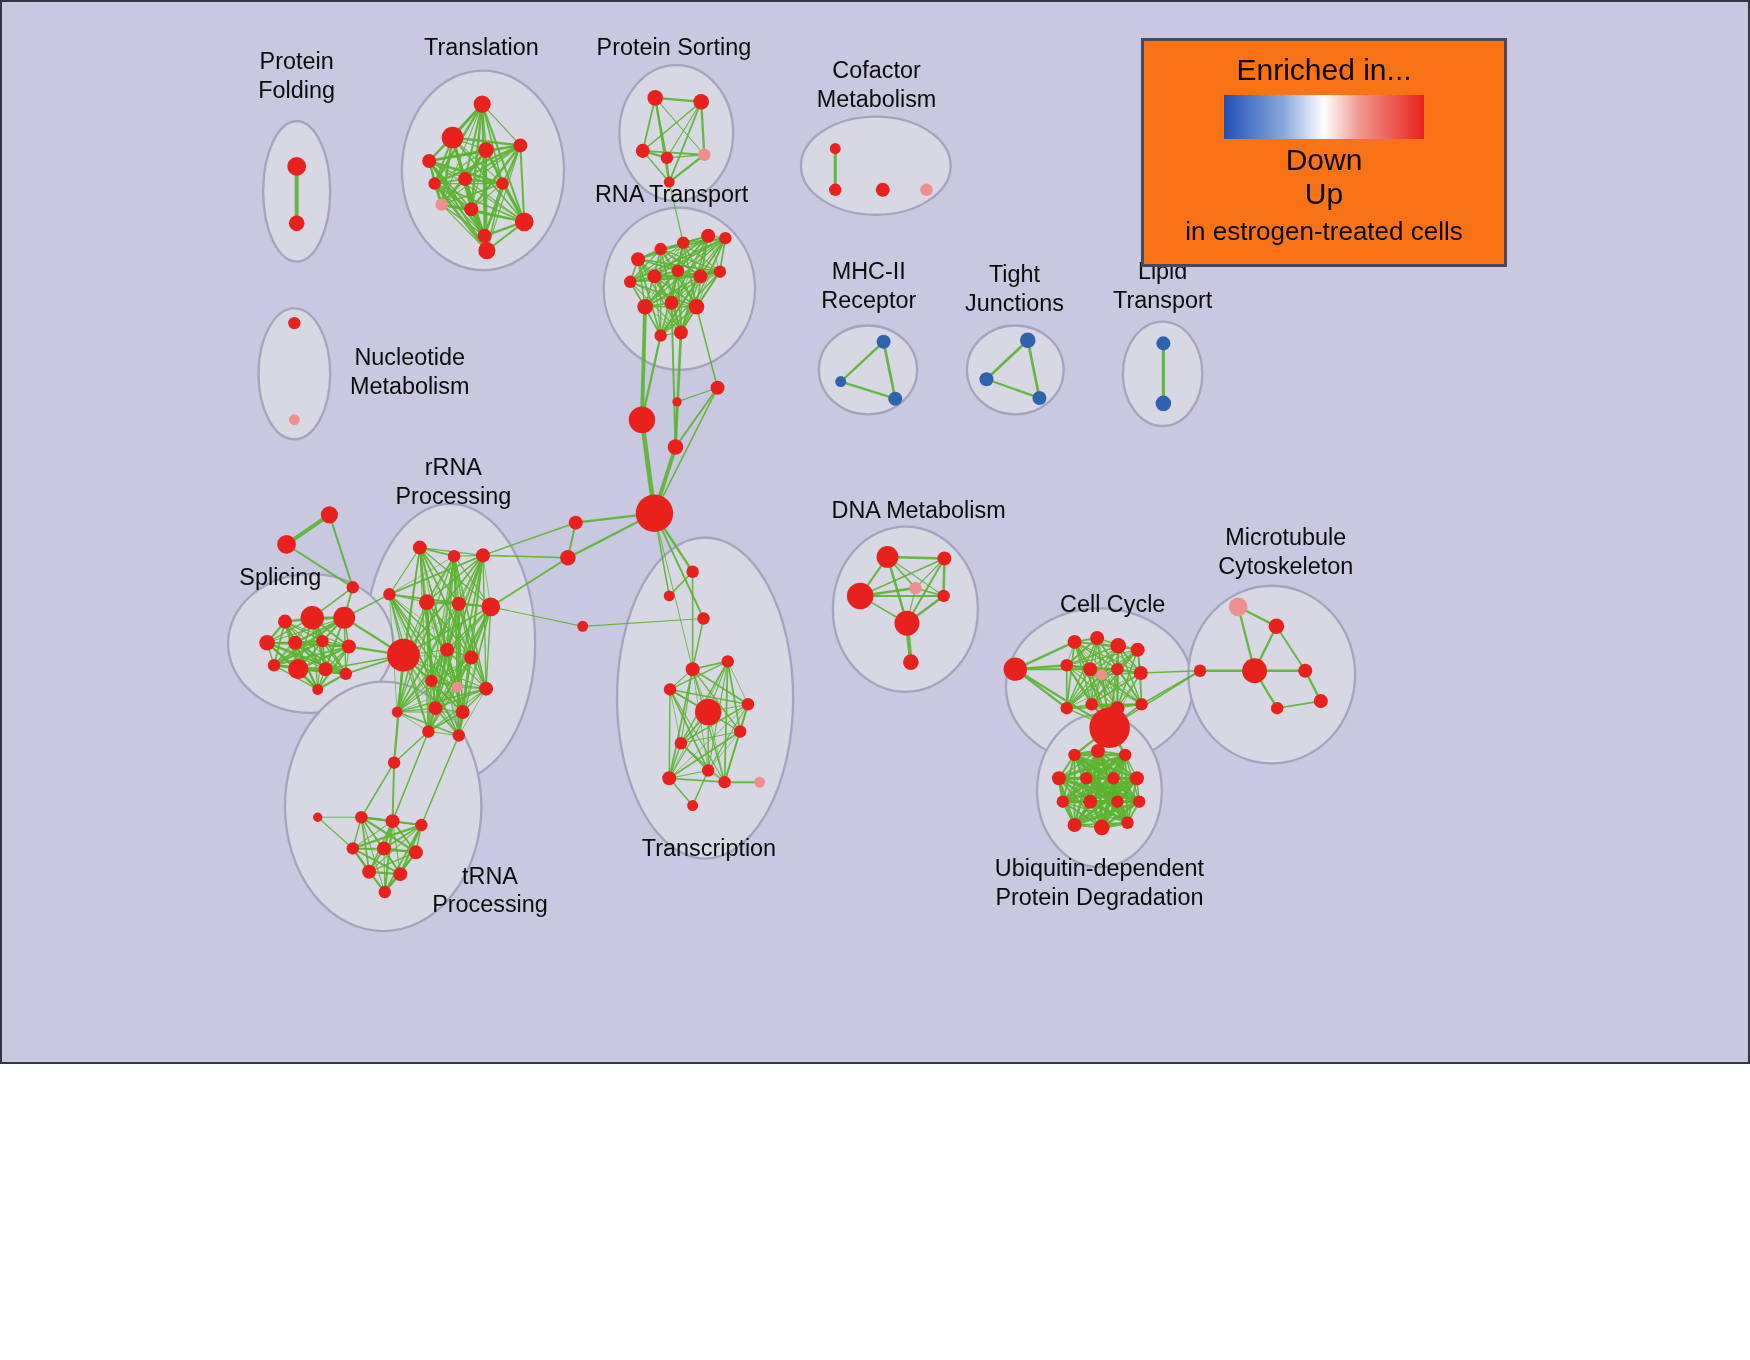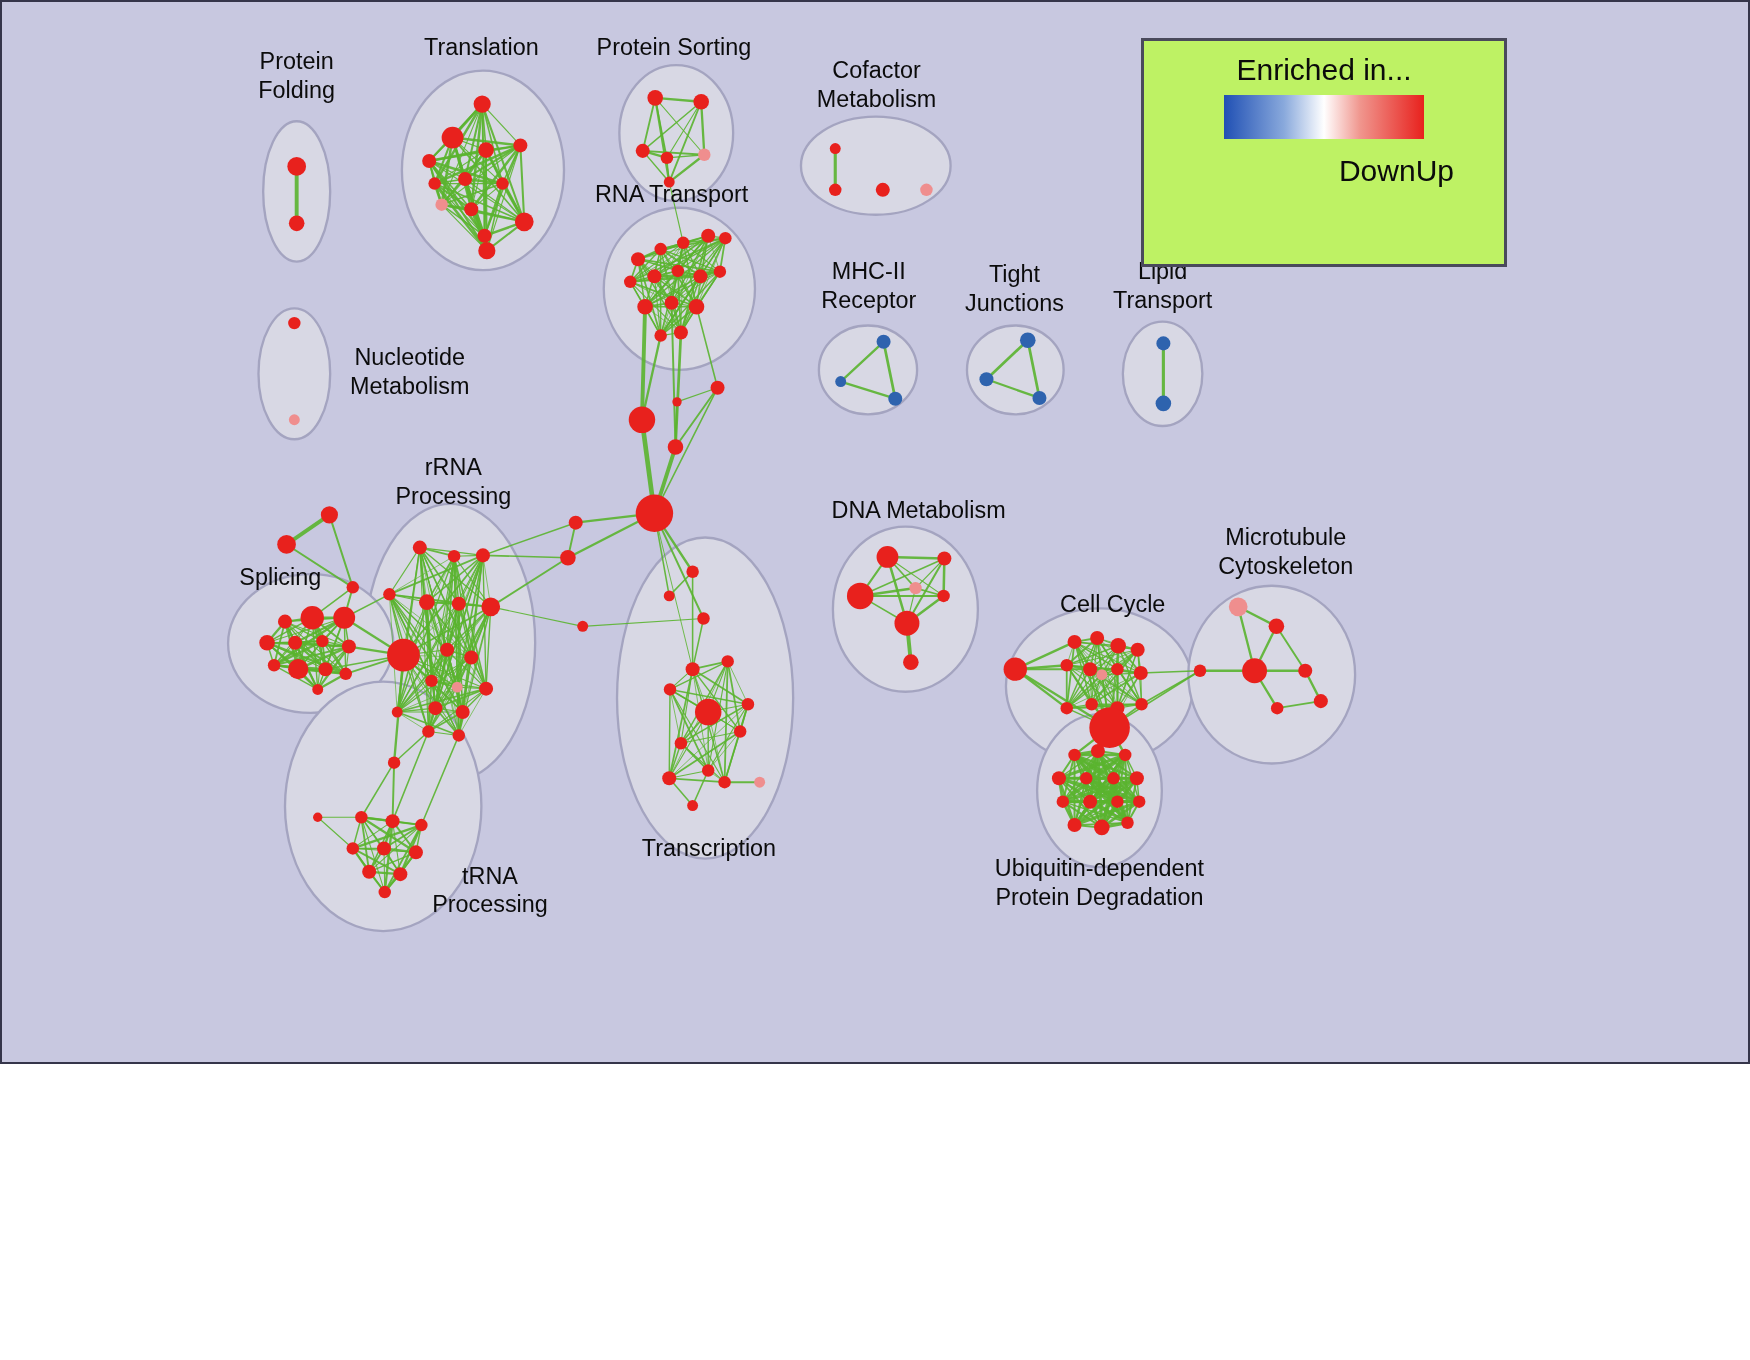--- a/index.html
+++ b/index.html
@@ -12,21 +12,21 @@
   }
   svg.net{position:absolute;left:0;top:0;width:100%;height:100%;
     font-family:"Liberation Sans", sans-serif;}
   .legend{
     position:absolute;left:1139px;top:36px;width:366px;height:229px;
     box-sizing:border-box;border:3px solid #4a4a5c;
     text-align:center;color:#0b0b0b;
   }
   .legend-title{font-size:30px;margin-top:12px;}
   .legend-gradient{width:200px;height:44px;margin:8px auto 0;}
-  .legend-updown{display:flex;justify-content:flex-end;width:260px;margin:15px auto;font-size:30px;}
+  .legend-updown{display:flex;justify-content:center;width:260px;margin:4px auto;font-size:30px;flex-direction:column;}
   .legend-sub{font-size:26px;margin-top:2px;line-height:32px;}
 </style>
 </head>
 <body>
 
 <div class="canvas" id="canvas" style="background: rgb(200, 200, 224); border: 2px solid rgb(53, 53, 74);">
   <svg class="net" id="net" viewBox="0 0 1750 1360">
       <g>
         <ellipse cx="133" cy="243" rx="43" ry="90" fill="#d8d8e4" stroke="#a4a4c0" stroke-width="3"></ellipse>
         <ellipse cx="372" cy="216" rx="104" ry="128" fill="#d8d8e4" stroke="#a4a4c0" stroke-width="3"></ellipse>
@@ -1007,21 +1007,22 @@
         <text x="662" y="1096" text-anchor="middle" font-size="30" fill="#0b0b0b">Transcription</text>
         <text x="931" y="662" text-anchor="middle" font-size="30" fill="#0b0b0b">DNA Metabolism</text>
         <text x="1180" y="782" text-anchor="middle" font-size="30" fill="#0b0b0b">Cell Cycle</text>
         <text x="1402" y="697" text-anchor="middle" font-size="30" fill="#0b0b0b">Microtubule</text>
         <text x="1402" y="734" text-anchor="middle" font-size="30" fill="#0b0b0b">Cytoskeleton</text>
         <text x="1163" y="1121" text-anchor="middle" font-size="30" fill="#0b0b0b">Ubiquitin-dependent</text>
         <text x="1163" y="1158" text-anchor="middle" font-size="30" fill="#0b0b0b">Protein Degradation</text>
       </g>
     </svg>
 
-  <div class="legend" id="legend" style="background: #bef264;">
+  <div class="legend" id="legend" style="background: #f97316;">
     <div class="legend-title">Enriched in...</div>
     <div class="legend-gradient" id="legend-gradient" style="background: linear-gradient(90deg, rgb(32, 80, 180) 0%, rgb(137, 169, 220) 30%, rgb(255, 255, 255) 50%, rgb(240, 150, 142) 68%, rgb(232, 33, 29) 100%);"></div>
     <div class="legend-updown">
       <span>Down</span>
       <span>Up</span>
     </div>
+    <div class="legend-sub">in estrogen-treated cells</div>
   </div>
 </div>
 
 </body></html>

